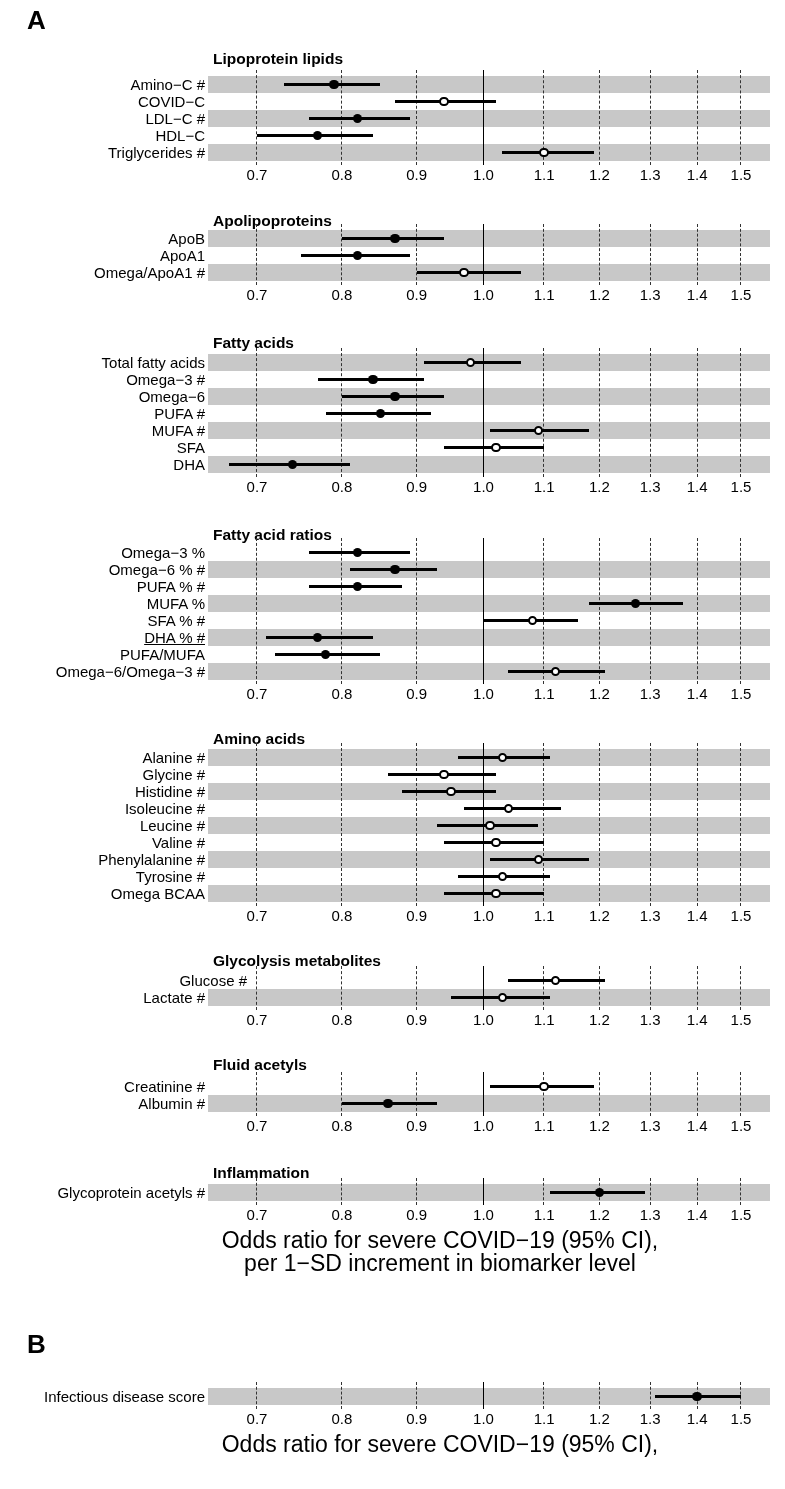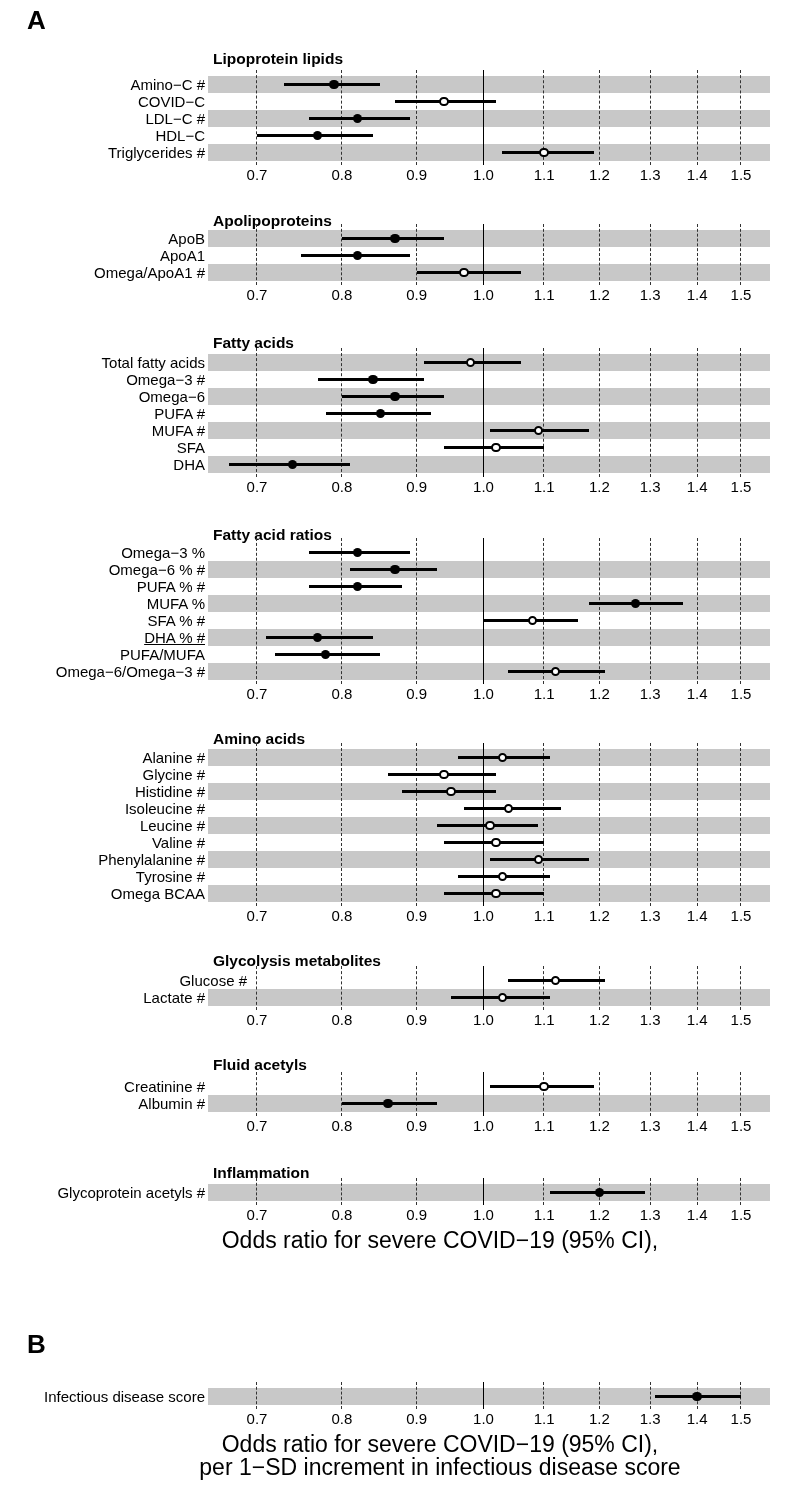--- a/index.html
+++ b/index.html
@@ -317,20 +317,21 @@
     <div class="x-tick" style="top: 1206px; left: 577.322px;">1.2</div>
     <div class="gridline" style="top: 1178px; left: 649.505px; height: 27px;"></div>
     <div class="x-tick" style="top: 1206px; left: 628.155px;">1.3</div>
     <div class="gridline" style="top: 1178px; left: 696.569px; height: 27px;"></div>
     <div class="x-tick" style="top: 1206px; left: 675.219px;">1.4</div>
     <div class="gridline" style="top: 1178px; left: 740.384px; height: 27px;"></div>
     <div class="x-tick" style="top: 1206px; left: 719.034px;">1.5</div>
     <div class="ci-line" style="top: 1191.3px; left: 549.811px; width: 95.4399px;"></div>
     <div class="marker filled" style="top: 1187.75px; left: 594.572px;"></div>
     <div class="x-axis-label" style="top: 1229px;">Odds ratio for severe COVID−19 (95% CI),</div>
+    <div class="x-axis-label" style="top: 1252px;">per 1−SD increment in biomarker level</div>
     <div class="panel-letter" style="top: 1330px; left: 27px;">B</div>
     <div class="row-band" style="top: 1388px; left: 208px; width: 562px; height: 17px; background: rgb(200, 200, 200);"></div>
     <div class="row-label" style="top: 1389px; line-height: 16px;">Infectious disease score</div>
     <div class="gridline" style="top: 1382px; left: 256.371px; height: 27px;"></div>
     <div class="x-tick" style="top: 1410px; left: 235.021px;">0.7</div>
     <div class="gridline" style="top: 1382px; left: 341.173px; height: 27px;"></div>
     <div class="x-tick" style="top: 1410px; left: 319.823px;">0.8</div>
     <div class="gridline" style="top: 1382px; left: 415.973px; height: 27px;"></div>
     <div class="x-tick" style="top: 1410px; left: 394.623px;">0.9</div>
     <div class="refline" style="top: 1382px; left: 482.635px; height: 27px;"></div>
@@ -341,14 +342,13 @@
     <div class="x-tick" style="top: 1410px; left: 577.322px;">1.2</div>
     <div class="gridline" style="top: 1382px; left: 649.505px; height: 27px;"></div>
     <div class="x-tick" style="top: 1410px; left: 628.155px;">1.3</div>
     <div class="gridline" style="top: 1382px; left: 696.569px; height: 27px;"></div>
     <div class="x-tick" style="top: 1410px; left: 675.219px;">1.4</div>
     <div class="gridline" style="top: 1382px; left: 740.384px; height: 27px;"></div>
     <div class="x-tick" style="top: 1410px; left: 719.034px;">1.5</div>
     <div class="ci-line" style="top: 1395.3px; left: 655.021px; width: 86.0127px;"></div>
     <div class="marker filled" style="top: 1391.75px; left: 692.469px;"></div>
     <div class="x-axis-label" style="top: 1433px;">Odds ratio for severe COVID−19 (95% CI),</div>
-    <div class="x-axis-label" style="top: 1456px;">per 1−SD increment in infectious disease score</div>
   </div>
 
 </body></html>

